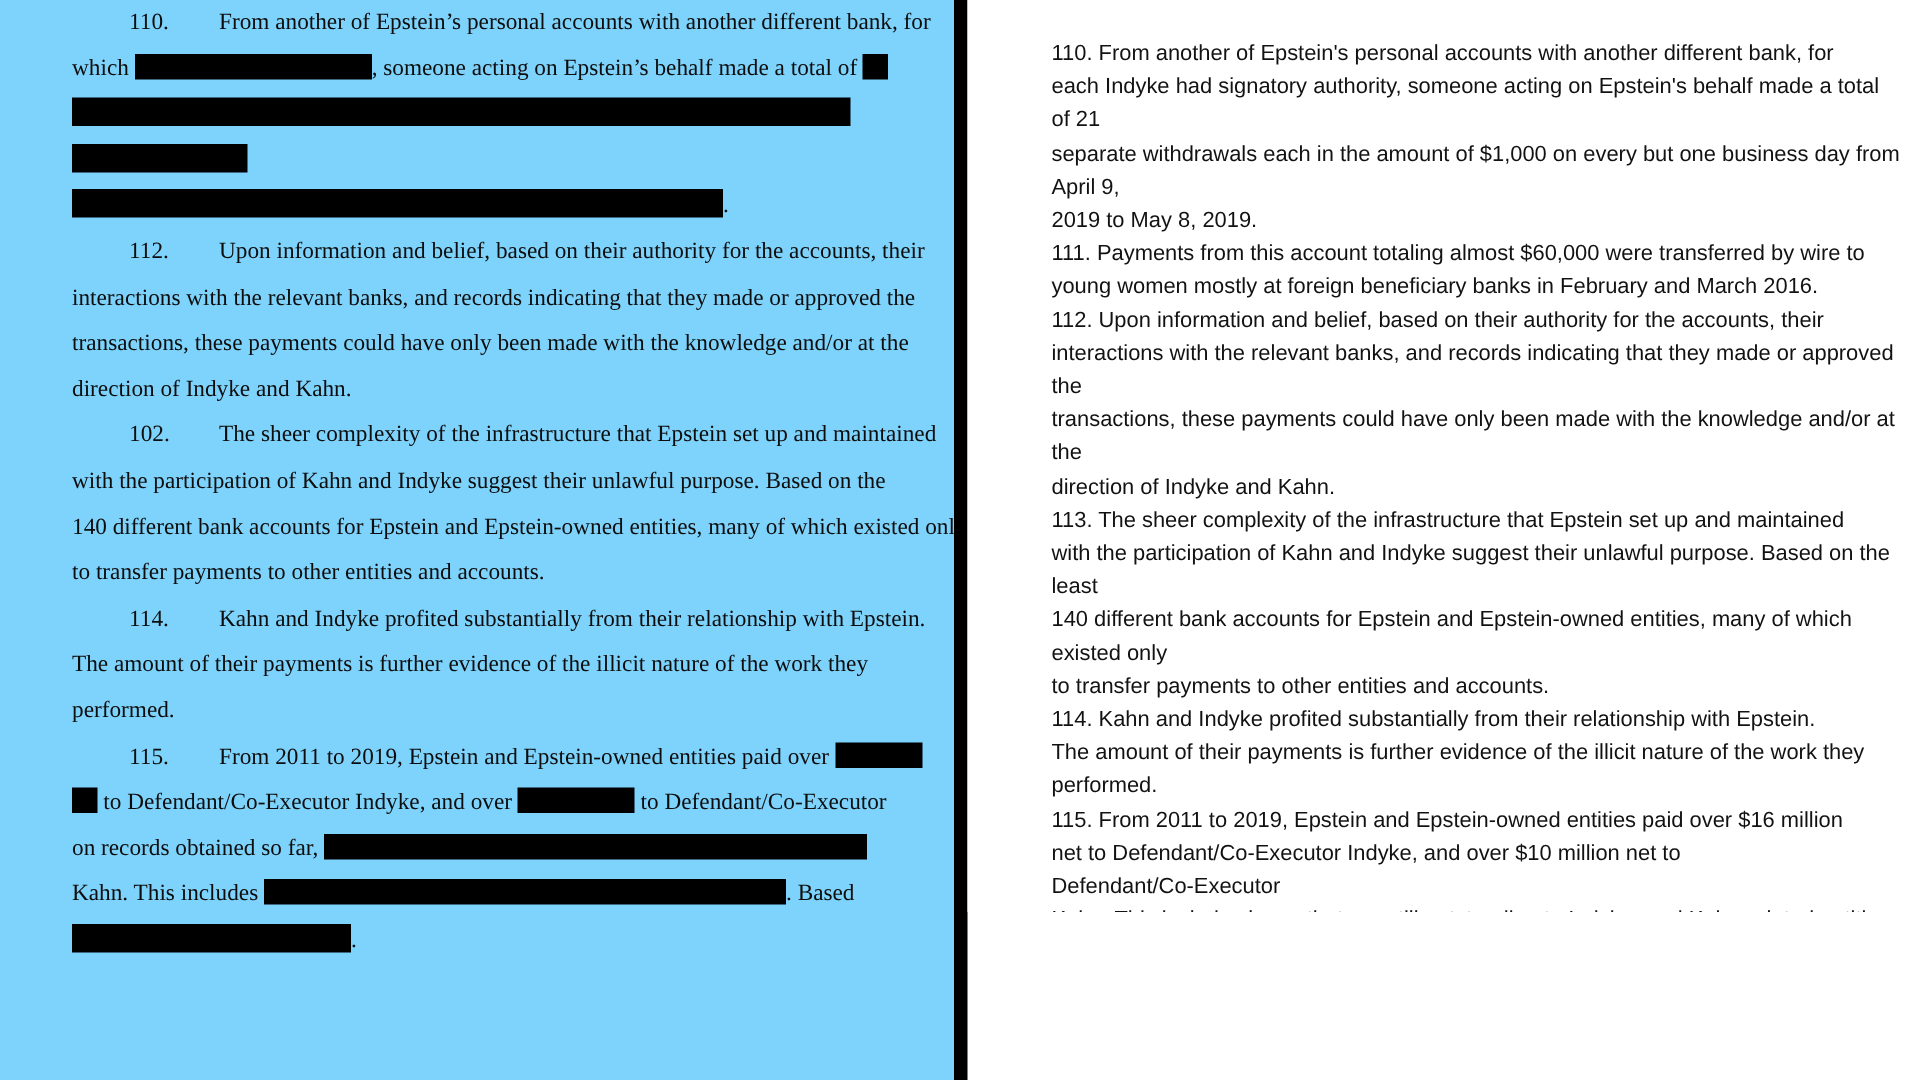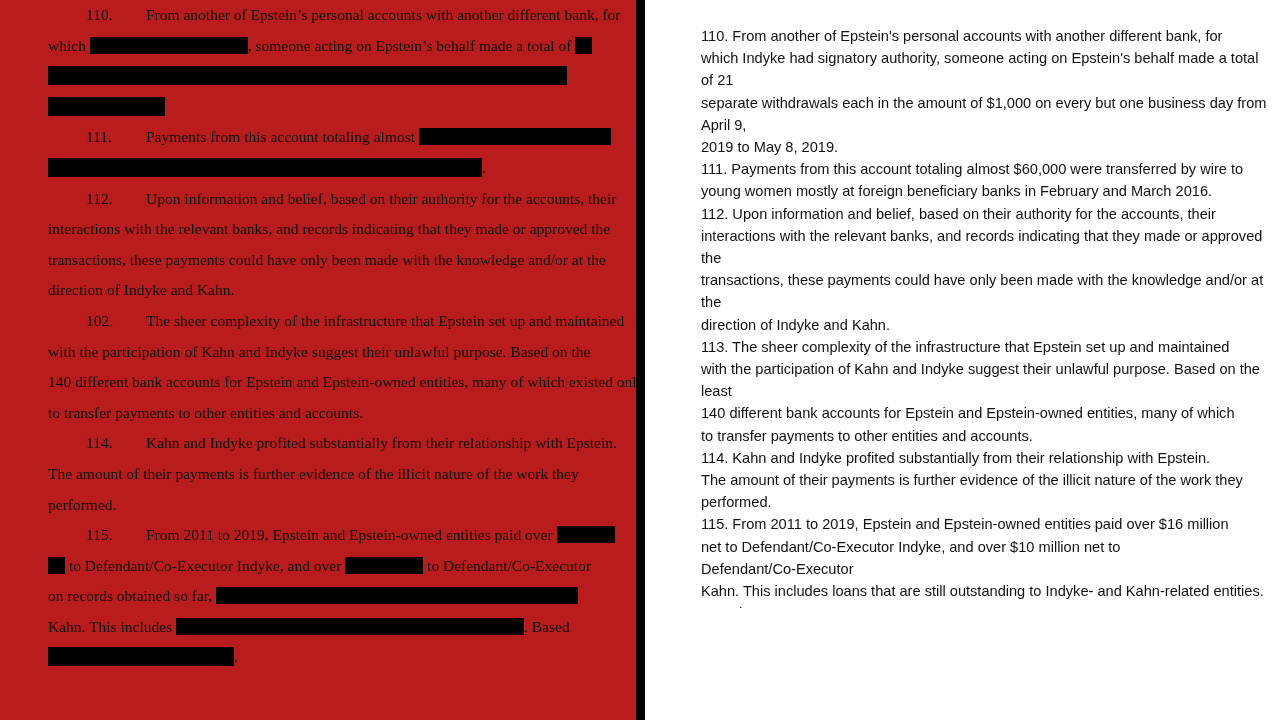--- a/index.html
+++ b/index.html
@@ -21,21 +21,21 @@
     background: #ffffff;
   }
 
   
   #doc-pane {
     position: absolute;
     left: 0;
     top: 0;
     width: 636px;
     height: 720px;
-    background: #b91c1c;
+    background: #7dd3fc;
     overflow: hidden;
   }
   #doc-body {
     position: absolute;
     left: 48px;
     top: 0;
     width: 524px;
   }
   .doc-para {
     font-family: "Liberation Serif", serif;
@@ -105,21 +105,20 @@
 
   <div id="doc-pane">
     <div id="doc-body">
         <div class="doc-para">
           <span class="doc-line"><span class="pnum">110.</span><span>From another of Epstein’s personal accounts with another different bank, for</span></span>
           <span class="doc-line"><span>which </span><span class="rdct" style="width: 158px;"></span><span>, someone acting on Epstein’s behalf made a total of </span><span class="rdct" style="width: 17px;"></span></span>
           <span class="doc-line"><span class="rdct" style="width: 519px; height: 19px; vertical-align: -4px;"></span></span>
           <span class="doc-line"><span class="rdct" style="width: 117px; height: 19px; vertical-align: -4px;"></span></span>
         </div>
         <div class="doc-para">
-          <span class="doc-line"><span class="pnum">111.</span><span>Payments from this account totaling almost </span><span class="rdct" style="width: 192px;"></span></span>
           <span class="doc-line"><span class="rdct" style="width: 434px; height: 19px; vertical-align: -4px;"></span><span>.</span></span>
         </div>
         <div class="doc-para">
           <span class="doc-line"><span class="pnum">112.</span><span>Upon information and belief, based on their authority for the accounts, their</span></span>
           <span class="doc-line"><span>interactions with the relevant banks, and records indicating that they made or approved the</span></span>
           <span class="doc-line"><span>transactions, these payments could have only been made with the knowledge and/or at the</span></span>
           <span class="doc-line"><span>direction of Indyke and Kahn.</span></span>
         </div>
         <div class="doc-para">
           <span class="doc-line"><span class="pnum">102.</span><span>The sheer complexity of the infrastructure that Epstein set up and maintained</span></span>
@@ -140,37 +139,38 @@
           <span class="doc-line"><span class="rdct" style="width: 186px; height: 19px; vertical-align: -4px;"></span><span>.</span></span>
         </div>
       </div>
   </div>
 
   <div id="divider"></div>
 
   <div id="text-pane">
     <div id="text-body">
         <div class="txt-line">110. From another of Epstein's personal accounts with another different bank, for</div>
-        <div class="txt-line">which Indyke had signatory authority, someone acting on Epstein's behalf made a total</div>
+        <div class="txt-line">each Indyke had signatory authority, someone acting on Epstein's behalf made a total</div>
         <div class="txt-line">of 21</div>
         <div class="txt-line">separate withdrawals each in the amount of $1,000 on every but one business day from</div>
         <div class="txt-line">April 9,</div>
         <div class="txt-line">2019 to May 8, 2019.</div>
         <div class="txt-line">111. Payments from this account totaling almost $60,000 were transferred by wire to</div>
         <div class="txt-line">young women mostly at foreign beneficiary banks in February and March 2016.</div>
         <div class="txt-line">112. Upon information and belief, based on their authority for the accounts, their</div>
         <div class="txt-line">interactions with the relevant banks, and records indicating that they made or approved</div>
         <div class="txt-line">the</div>
         <div class="txt-line">transactions, these payments could have only been made with the knowledge and/or at</div>
         <div class="txt-line">the</div>
         <div class="txt-line">direction of Indyke and Kahn.</div>
         <div class="txt-line">113. The sheer complexity of the infrastructure that Epstein set up and maintained</div>
         <div class="txt-line">with the participation of Kahn and Indyke suggest their unlawful purpose. Based on the</div>
         <div class="txt-line">least</div>
         <div class="txt-line">140 different bank accounts for Epstein and Epstein-owned entities, many of which</div>
+        <div class="txt-line">existed only</div>
         <div class="txt-line">to transfer payments to other entities and accounts.</div>
         <div class="txt-line">114. Kahn and Indyke profited substantially from their relationship with Epstein.</div>
         <div class="txt-line">The amount of their payments is further evidence of the illicit nature of the work they</div>
         <div class="txt-line">performed.</div>
         <div class="txt-line">115. From 2011 to 2019, Epstein and Epstein-owned entities paid over $16 million</div>
         <div class="txt-line">net to Defendant/Co-Executor Indyke, and over $10 million net to</div>
         <div class="txt-line">Defendant/Co-Executor</div>
         <div class="txt-line">Kahn. This includes loans that are still outstanding to Indyke- and Kahn-related entities.</div>
         <div class="txt-line">Based</div>
       </div>

